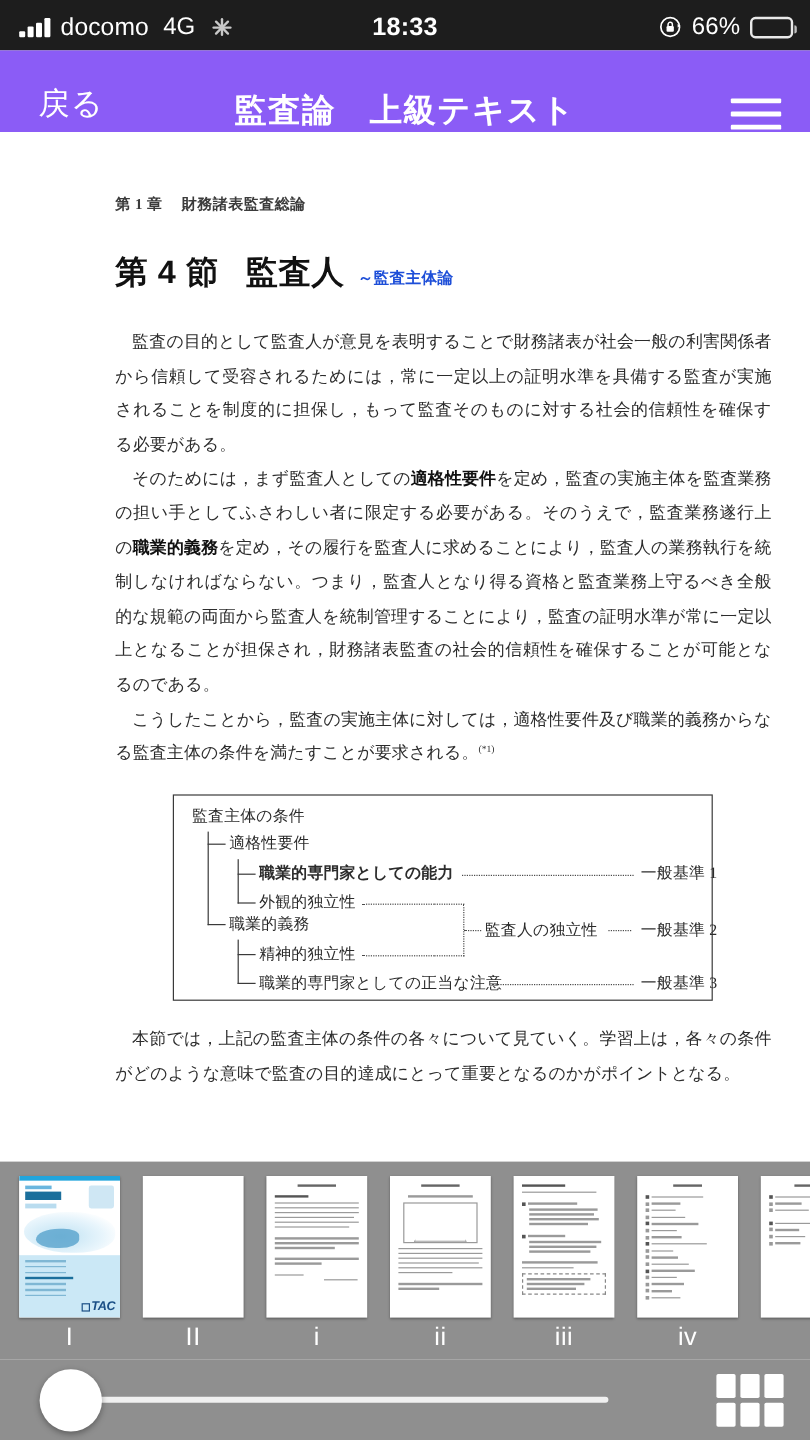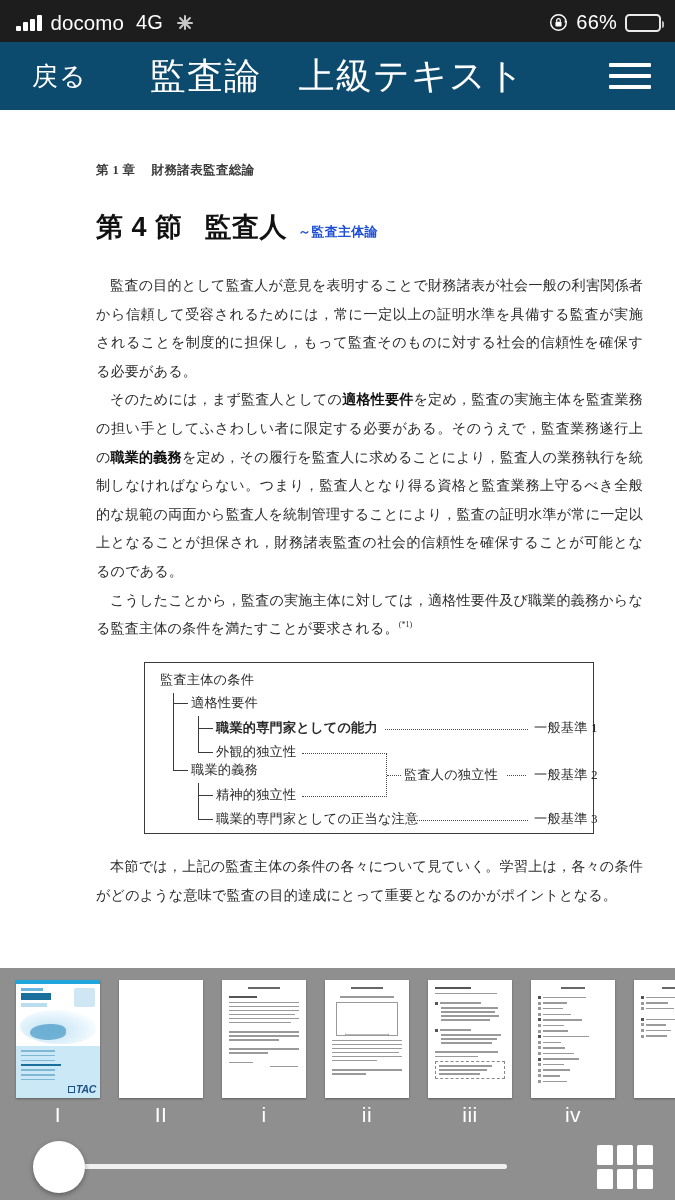--- a/index.html
+++ b/index.html
@@ -55,36 +55,36 @@
   }
   .battery::after {
     content: ""; position: absolute; right: -5px; top: 5px;
     width: 2.5px; height: 7px; background: #bdbdbd; border-radius: 0 2px 2px 0;
   }
   .battery .fill { height: 100%; background: #ffffff; border-radius: 2.5px; }
 
   
   .nav-bar {
     height: 68px;
-    background: #0c4a6e;
+    background: #8b5cf6;
     display: flex;
-    align-items: center;
+    align-items: flex-end;
     padding: 0 24px;
     color: #fff;
     position: relative;
   }
   .nav-back {
     font-family: "Liberation Sans", sans-serif;
     font-size: 26px; color: #ffffff; letter-spacing: 1px;
     padding: 6px 8px; cursor: pointer; flex: 0 0 auto;
   }
   .nav-title {
     position: absolute; left: 0; right: 0; text-align: center;
     font-family: "Liberation Sans", sans-serif;
-    font-size: 36px; font-weight: normal; letter-spacing: 1.2px;
+    font-size: 27px; font-weight: bold; letter-spacing: 1.2px;
     pointer-events: none;
   }
   .nav-menu {
     margin-left: auto; width: 42px; height: 30px;
     display: flex; flex-direction: column; justify-content: space-between;
     cursor: pointer; position: relative; z-index: 2; padding: 2px 0;
   }
   .nav-menu i { display: block; height: 4px; background: #fff; border-radius: 1px; }
 
   
@@ -265,20 +265,21 @@
       <span style="transform: translate(-50%,0) rotate(0deg)"></span>
       <span style="transform: translate(-50%,0) rotate(45deg)"></span>
       <span style="transform: translate(-50%,0) rotate(90deg)"></span>
       <span style="transform: translate(-50%,0) rotate(135deg)"></span>
       <span style="transform: translate(-50%,0) rotate(180deg)"></span>
       <span style="transform: translate(-50%,0) rotate(225deg)"></span>
       <span style="transform: translate(-50%,0) rotate(270deg)"></span>
       <span style="transform: translate(-50%,0) rotate(315deg)"></span>
     </span>
   </div>
+  <div class="status-time">18:33</div>
   <div class="status-right">
     <span class="rotlock">
       <svg width="19" height="19" viewBox="0 0 20 20">
         <circle cx="10" cy="10" r="8.2" fill="none" stroke="#fff" stroke-width="1.5"></circle>
         <rect x="6.8" y="9.2" width="6.4" height="5" rx="1" fill="#fff"></rect>
         <path d="M8.1 9.2 V7.8 a1.9 1.9 0 0 1 3.8 0 V9.2" fill="none" stroke="#fff" stroke-width="1.3"></path>
         <path d="M16.5 10.5 l2.6 -1.6 l-2.6 -1.6 z" fill="#fff"></path>
       </svg>
     </span>
     <span class="batt-pct">66%</span>

